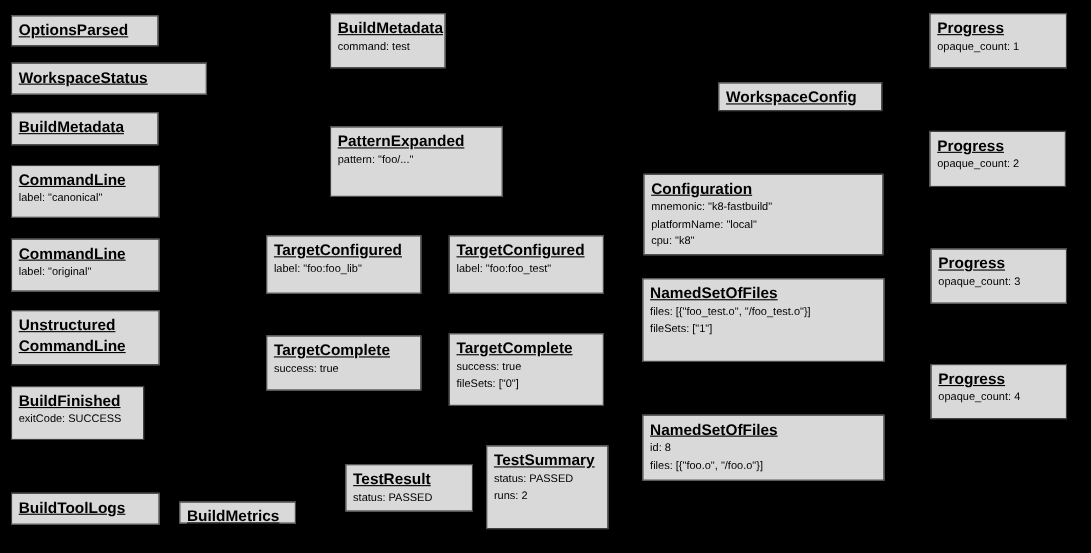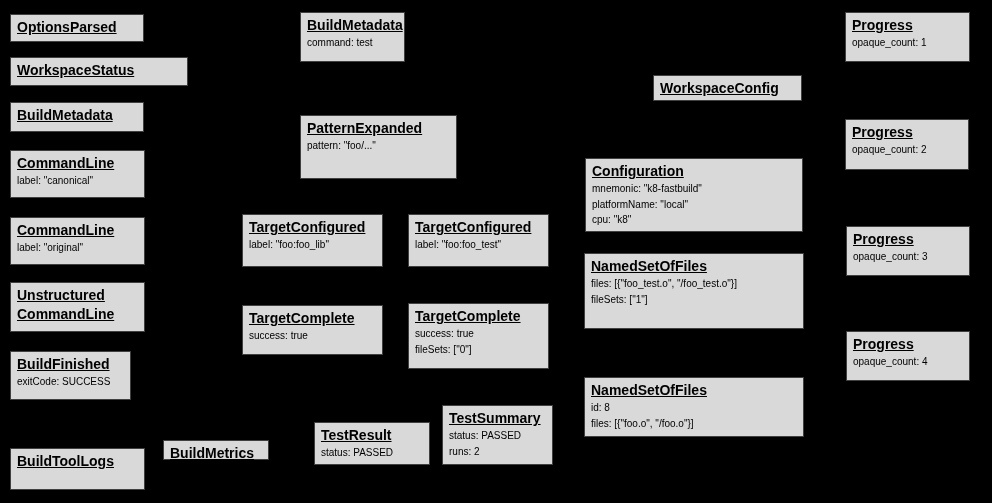--- a/index.html
+++ b/index.html
@@ -62,24 +62,24 @@
       <div class="node-field">label: "original"</div>
     </div>
     <div class="node" style="left: 10px; top: 282px; width: 135px; height: 50px;">
       <div class="node-title">Unstructured</div>
       <div class="node-title">CommandLine</div>
     </div>
     <div class="node" style="left: 10px; top: 351px; width: 121px; height: 49px;">
       <div class="node-title">BuildFinished</div>
       <div class="node-field">exitCode: SUCCESS</div>
     </div>
-    <div class="node" style="left: 10px; top: 448px; width: 135px; height: 42px;">
+    <div class="node" style="left: 10px; top: 448px; width: 135px; height: 29px;">
       <div class="node-title">BuildToolLogs</div>
     </div>
-    <div class="node" style="left: 163px; top: 440px; width: 106px; height: 20px;">
+    <div class="node" style="left: 163px; top: 456px; width: 106px; height: 20px;">
       <div class="node-title">BuildMetrics</div>
     </div>
     <div class="node" style="left: 300px; top: 12px; width: 105px; height: 50px;">
       <div class="node-title">BuildMetadata</div>
       <div class="node-field">command: test</div>
     </div>
     <div class="node" style="left: 300px; top: 115px; width: 157px; height: 64px;">
       <div class="node-title">PatternExpanded</div>
       <div class="node-field">pattern: "foo/..."</div>
     </div>
@@ -97,21 +97,21 @@
     </div>
     <div class="node" style="left: 408px; top: 303px; width: 141px; height: 66px;">
       <div class="node-title">TargetComplete</div>
       <div class="node-field">success: true</div>
       <div class="node-field">fileSets: ["0"]</div>
     </div>
     <div class="node" style="left: 314px; top: 422px; width: 116px; height: 43px;">
       <div class="node-title">TestResult</div>
       <div class="node-field">status: PASSED</div>
     </div>
-    <div class="node" style="left: 442px; top: 405px; width: 111px; height: 60px;">
+    <div class="node" style="left: 442px; top: 405px; width: 111px; height: 76px;">
       <div class="node-title">TestSummary</div>
       <div class="node-field">status: PASSED</div>
       <div class="node-field">runs: 2</div>
     </div>
     <div class="node" style="left: 653px; top: 75px; width: 149px; height: 26px;">
       <div class="node-title">WorkspaceConfig</div>
     </div>
     <div class="node" style="left: 585px; top: 158px; width: 218px; height: 74px;">
       <div class="node-title">Configuration</div>
       <div class="node-field">mnemonic: "k8-fastbuild"</div>

